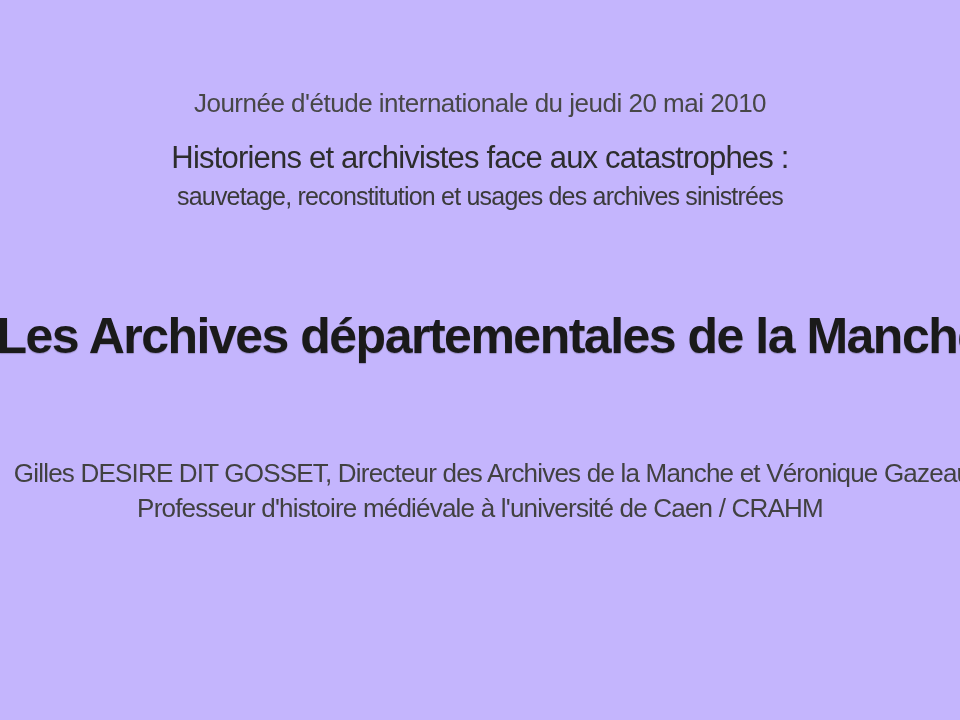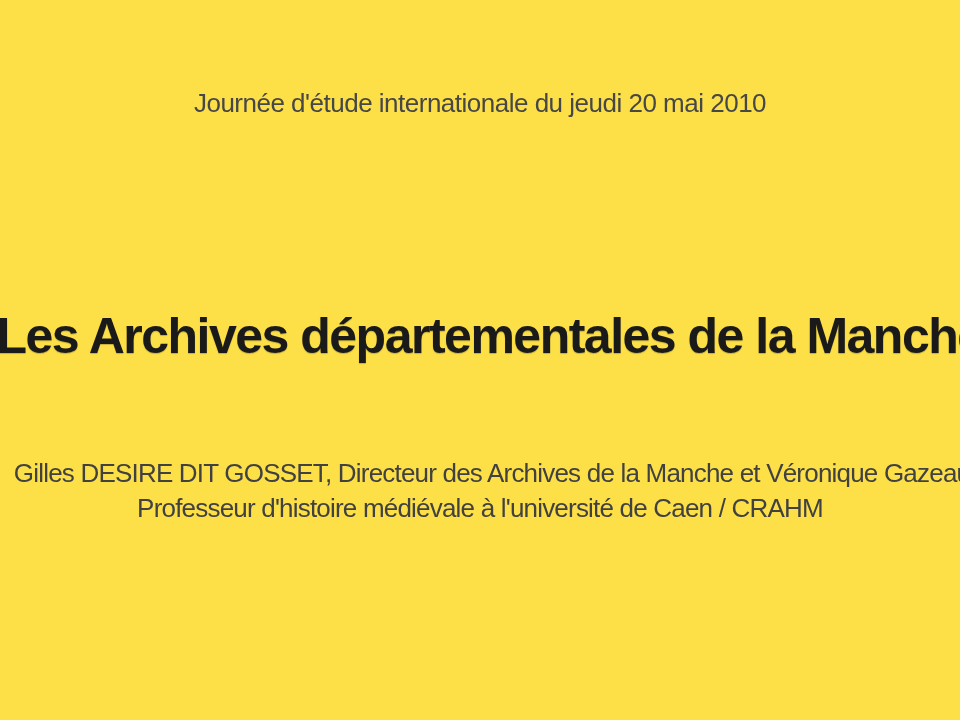--- a/index.html
+++ b/index.html
@@ -1,20 +1,20 @@
 <!DOCTYPE html>
 <html><head>
 <meta charset="utf-8">
 <style>
   html, body { margin: 0; padding: 0; background: #ffffff; }
   .slide {
     position: relative;
     width: 960px;
     height: 720px;
-    background: #fde047;
+    background: #c4b5fd;
     overflow: hidden;
     font-family: "Liberation Sans", "DejaVu Sans", sans-serif;
   }
   .event-line {
     position: absolute;
     top: 88px;
     left: 0;
     width: 100%;
     text-align: center;
     font-size: 26px;
@@ -83,21 +83,23 @@
     transform: translateX(12px);
   }
 </style>
 </head>
 <body>
 
 <div class="slide">
 
   <div class="event-line">Journée d'étude internationale du jeudi 20 mai 2010</div>
 
+  <div class="conf-title">Historiens et archivistes face aux catastrophes :</div>
 
+  <div class="conf-subtitle">sauvetage, reconstitution et usages des archives sinistrées</div>
 
   <div class="main-title">
     <div class="line">
       <span>Les Archives départementales de la Manche</span>
     </div>
   </div>
 
   <div class="speakers">
     <div class="line shift">
       <span>Gilles DESIRE DIT GOSSET, Directeur des Archives de la Manche et Véronique Gazeau</span>

